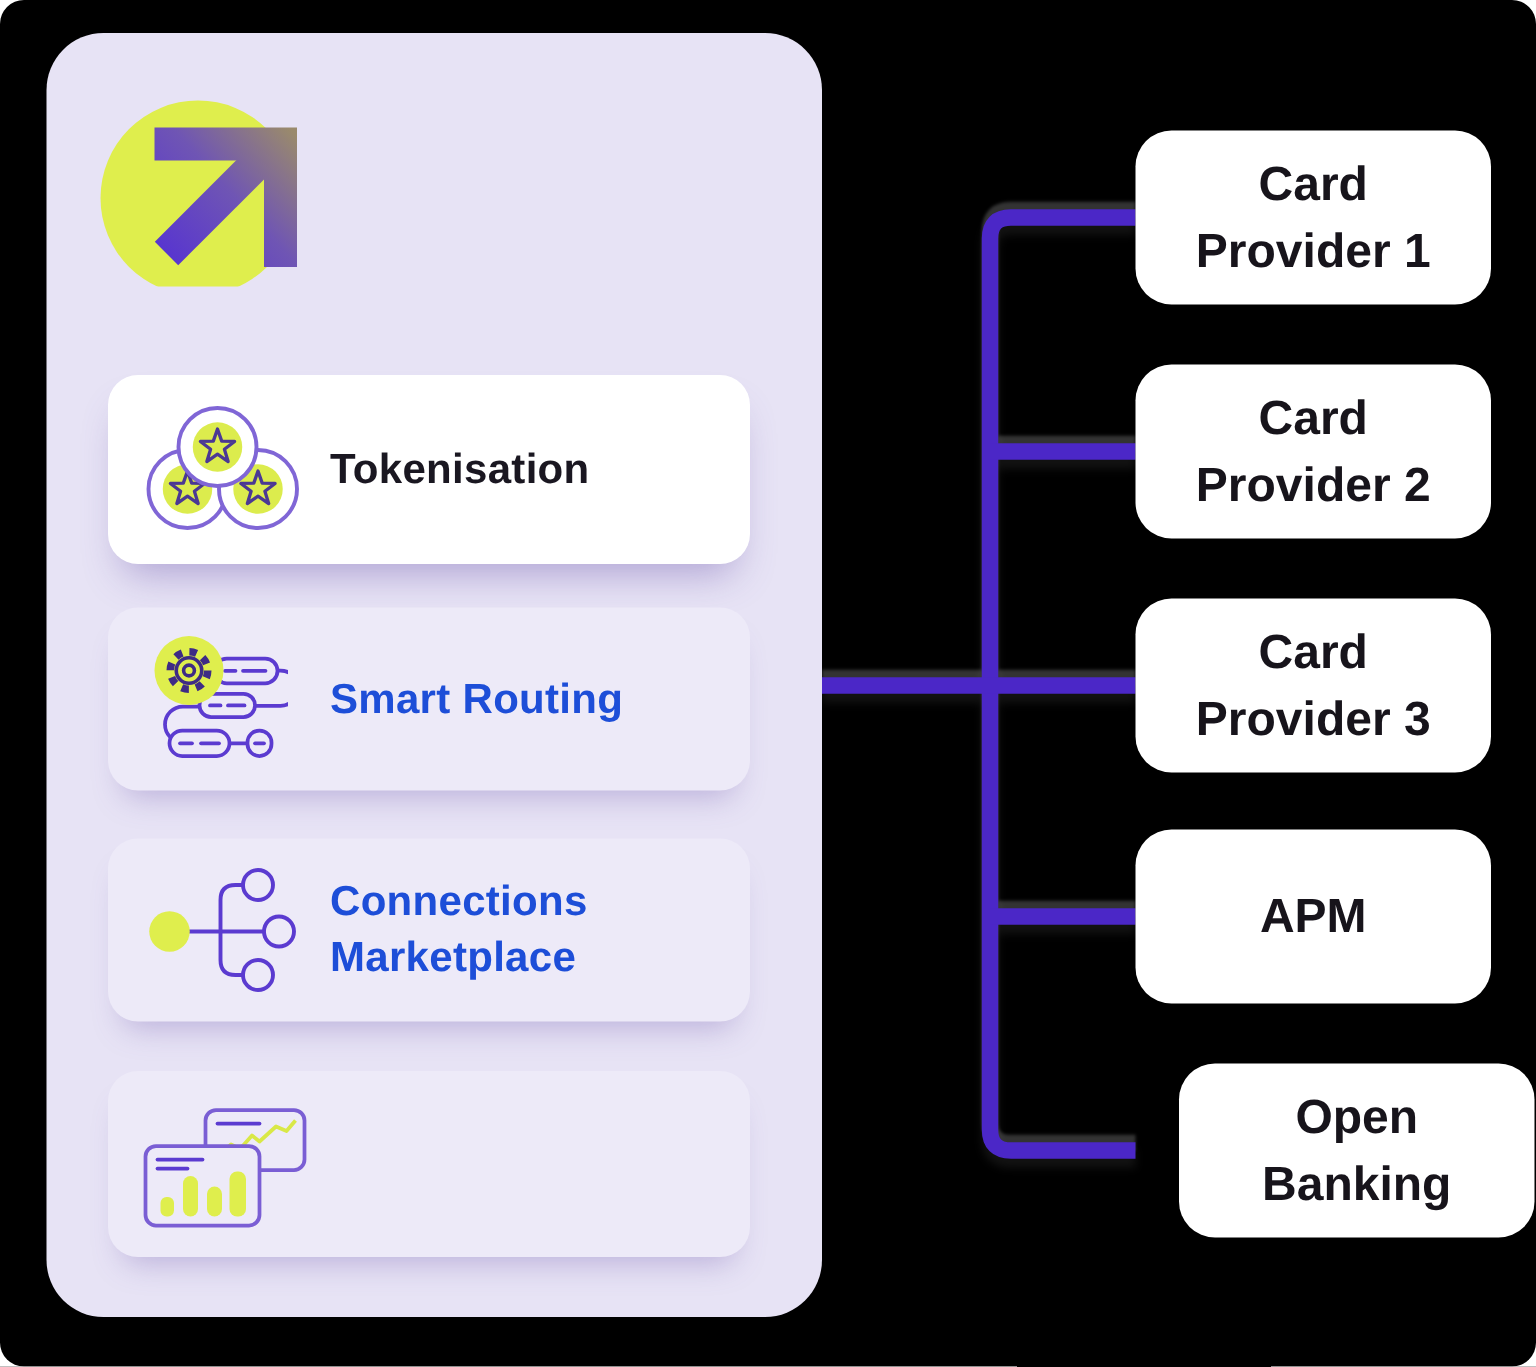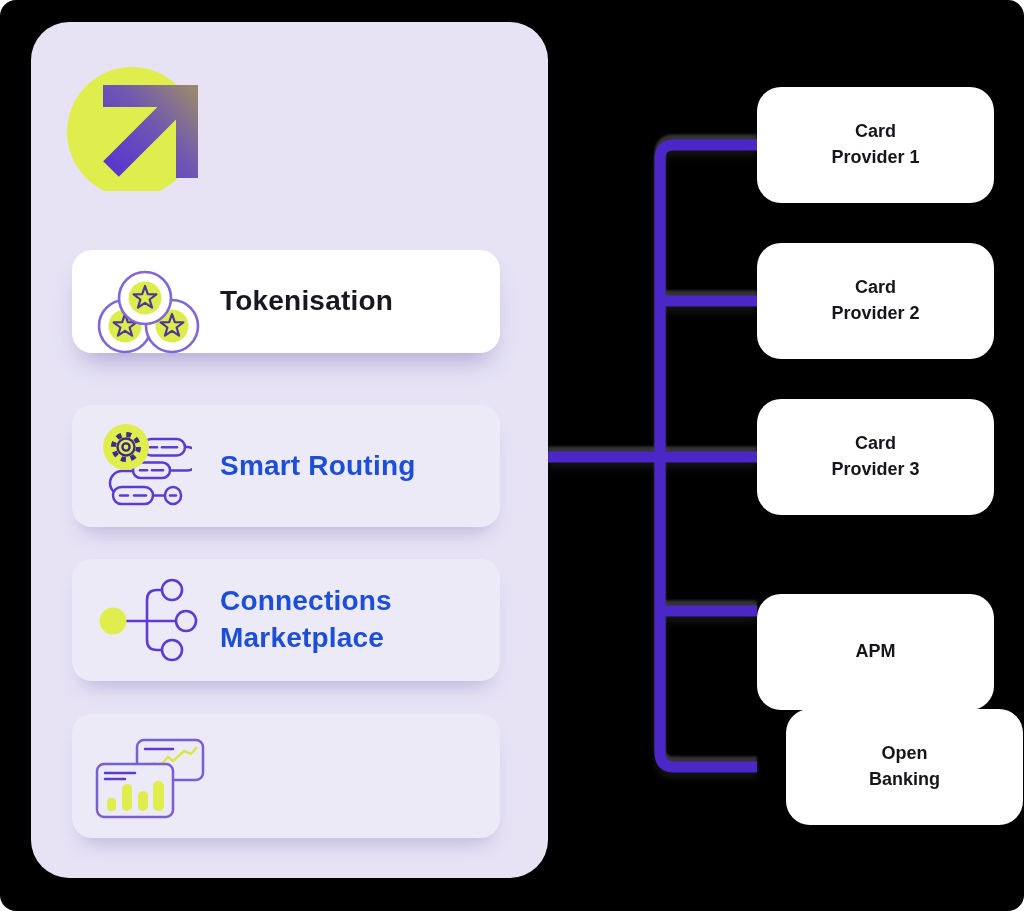--- a/index.html
+++ b/index.html
@@ -31,25 +31,25 @@
   
   .connector{
     position:absolute;left:0;top:0;width:1024px;height:911px;pointer-events:none;
     filter:drop-shadow(0 -5px 1px rgba(255,255,255,0.20)) drop-shadow(0 6px 3px rgba(255,255,255,0.07));
   }
   
   .pbox{
     position:absolute;left:757px;width:237px;height:116px;
     background:#FFFFFF;border-radius:24px;
     display:flex;align-items:center;justify-content:center;text-align:center;
-    font-size:18px;font-weight:700;line-height:1.42;color:#17141B;
+    font-size:32px;font-weight:700;line-height:1.42;color:#17141B;
     white-space:pre-line;
   }
-  .p1{top:87px;}.p2{top:243px;}.p3{top:399px;}.p4{top:553px;margin-top:41px;}.p5{top:709px;margin-left:29px;}
-  .t-token{top:228px;height:103px;}
+  .p1{top:87px;}.p2{top:243px;}.p3{top:399px;}.p4{top:553px;}.p5{top:709px;margin-left:29px;}
+  .t-token{top:228px;height:126px;}
   .t-route{top:383px;height:122px;}
   .t-conn {top:537px;height:122px;}
   .t-data {top:692px;height:124px;}
 </style>
 </head>
 <body>
 
 <div class="canvas">
 
   <svg class="connector" viewBox="0 0 1024 911" xmlns="http://www.w3.org/2000/svg">

